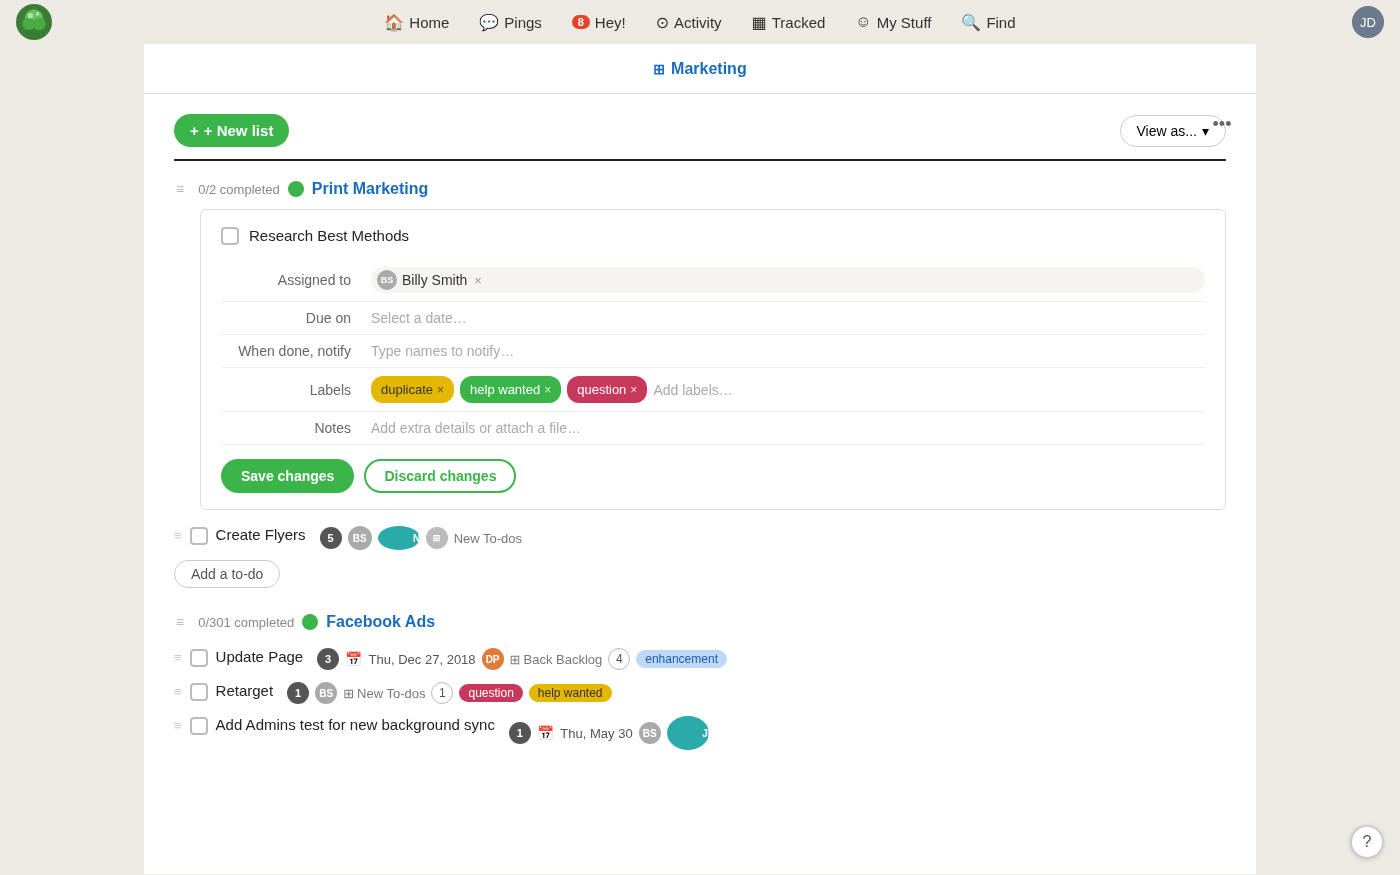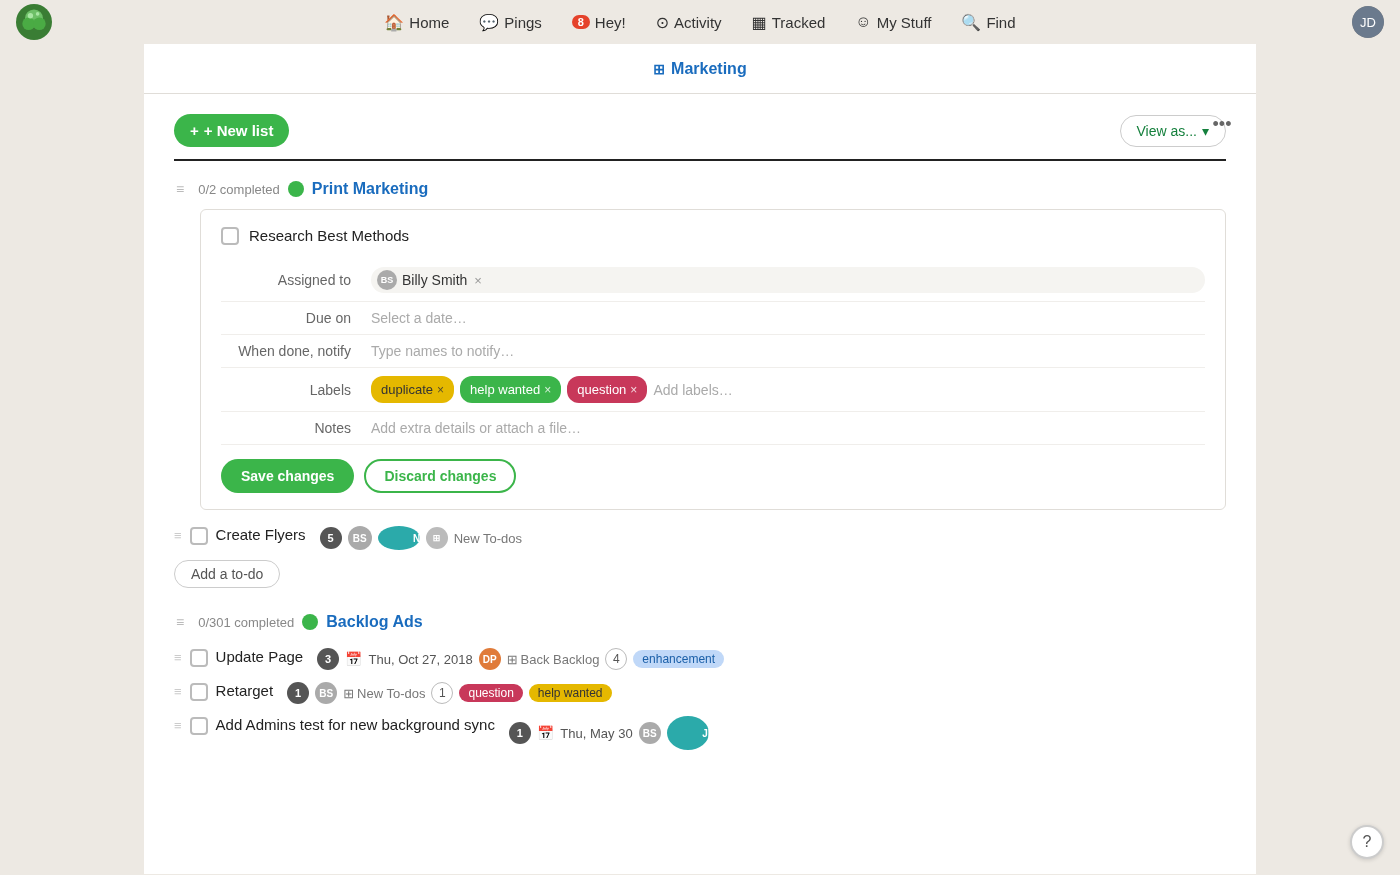--- a/index.html
+++ b/index.html
@@ -191,21 +191,21 @@
     .view-as-btn {
       border: 1.5px solid #ccc;
       background: white;
       border-radius: 20px;
       padding: 7px 16px;
       font-size: 14px;
       cursor: pointer;
       display: flex;
       align-items: center;
       gap: 5px;
-      color: #15803d;
+      color: #000000;
     }
 
     
     .section-divider {
       border: none;
       border-top: 2.5px solid #222;
       margin-bottom: 18px;
     }
 
     
@@ -666,32 +666,32 @@
       
       <button class="add-todo-btn">Add a to-do</button>
     </div>
 
     <div class="list-section facebook-section">
       <div class="list-header">
         <span class="list-drag-handle">≡</span>
         <span class="list-completed-label">0/301 completed</span>
         <div style="display:flex;align-items:center;gap:8px;">
           <div class="list-status-dot"></div>
-          <a class="list-title-link">Backlog Ads</a>
+          <a class="list-title-link">Facebook Ads</a>
         </div>
       </div>
 
       <div class="todo-item">
         <span class="todo-drag">≡</span>
         <div class="todo-checkbox"></div>
         <span class="todo-text">Update Page</span>
         <div class="todo-meta">
           <div class="todo-count-badge">3</div>
           <span class="due-icon">📅</span>
-          <span style="font-size:13px;color:#555;">Thu, Oct 27, 2018</span>
+          <span style="font-size:13px;color:#555;">Thu, Dec 27, 2018</span>
           <div class="assignee-avatar orange" style="width:22px;height:22px;font-size:10px;">DP</div>
           <span class="todo-list-tag">
             <span>⊞</span>
             Back Backlog
           </span>
           <span class="num-badge">4</span>
           <span class="tag-badge tag-enhancement">enhancement</span>
         </div>
       </div>
 

